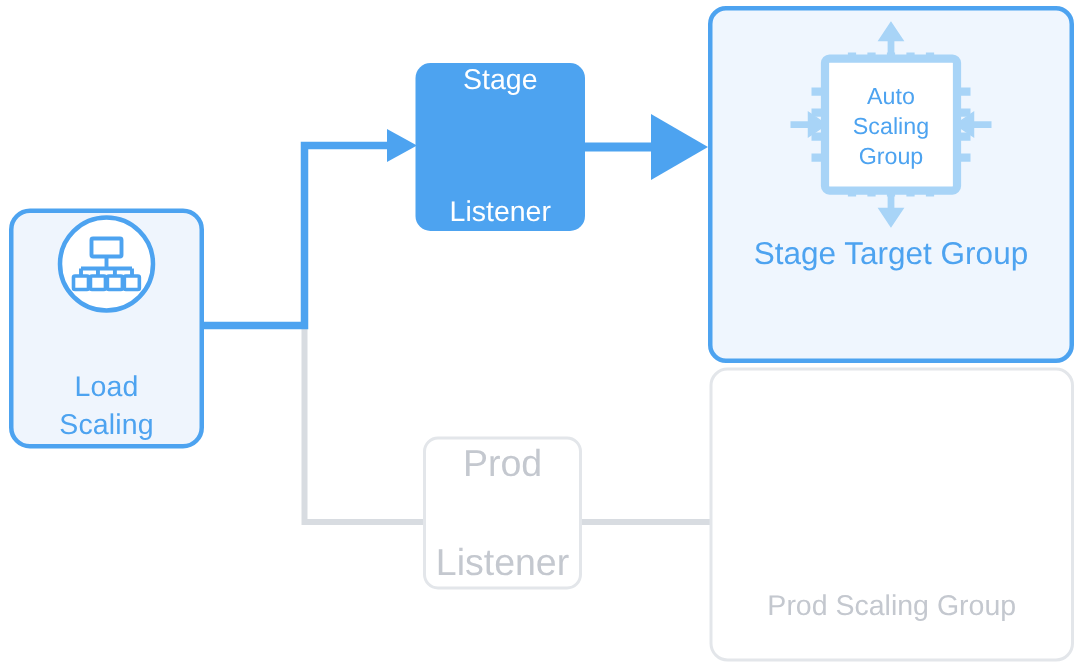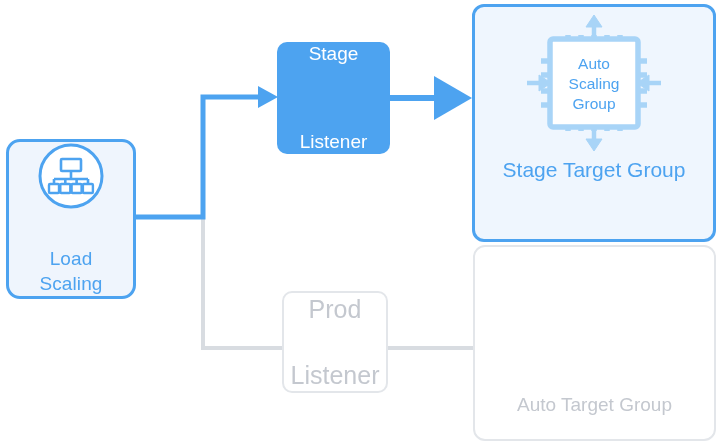--- a/index.html
+++ b/index.html
@@ -246,16 +246,16 @@
         <text class="asg-text" x="75" y="56">Auto</text>
         <text class="asg-text" x="75" y="76">Scaling</text>
         <text class="asg-text" x="75" y="96">Group</text>
       </svg>
     </span>
 
     <div class="panel-label">Stage Target Group</div>
   </div>
 
   <div class="node" id="node-prod-target-group">
-    <div class="panel-label">Auto Target Group</div>
+    <div class="panel-label">Prod Scaling Group</div>
   </div>
 
 </div>
 
 </body></html>

